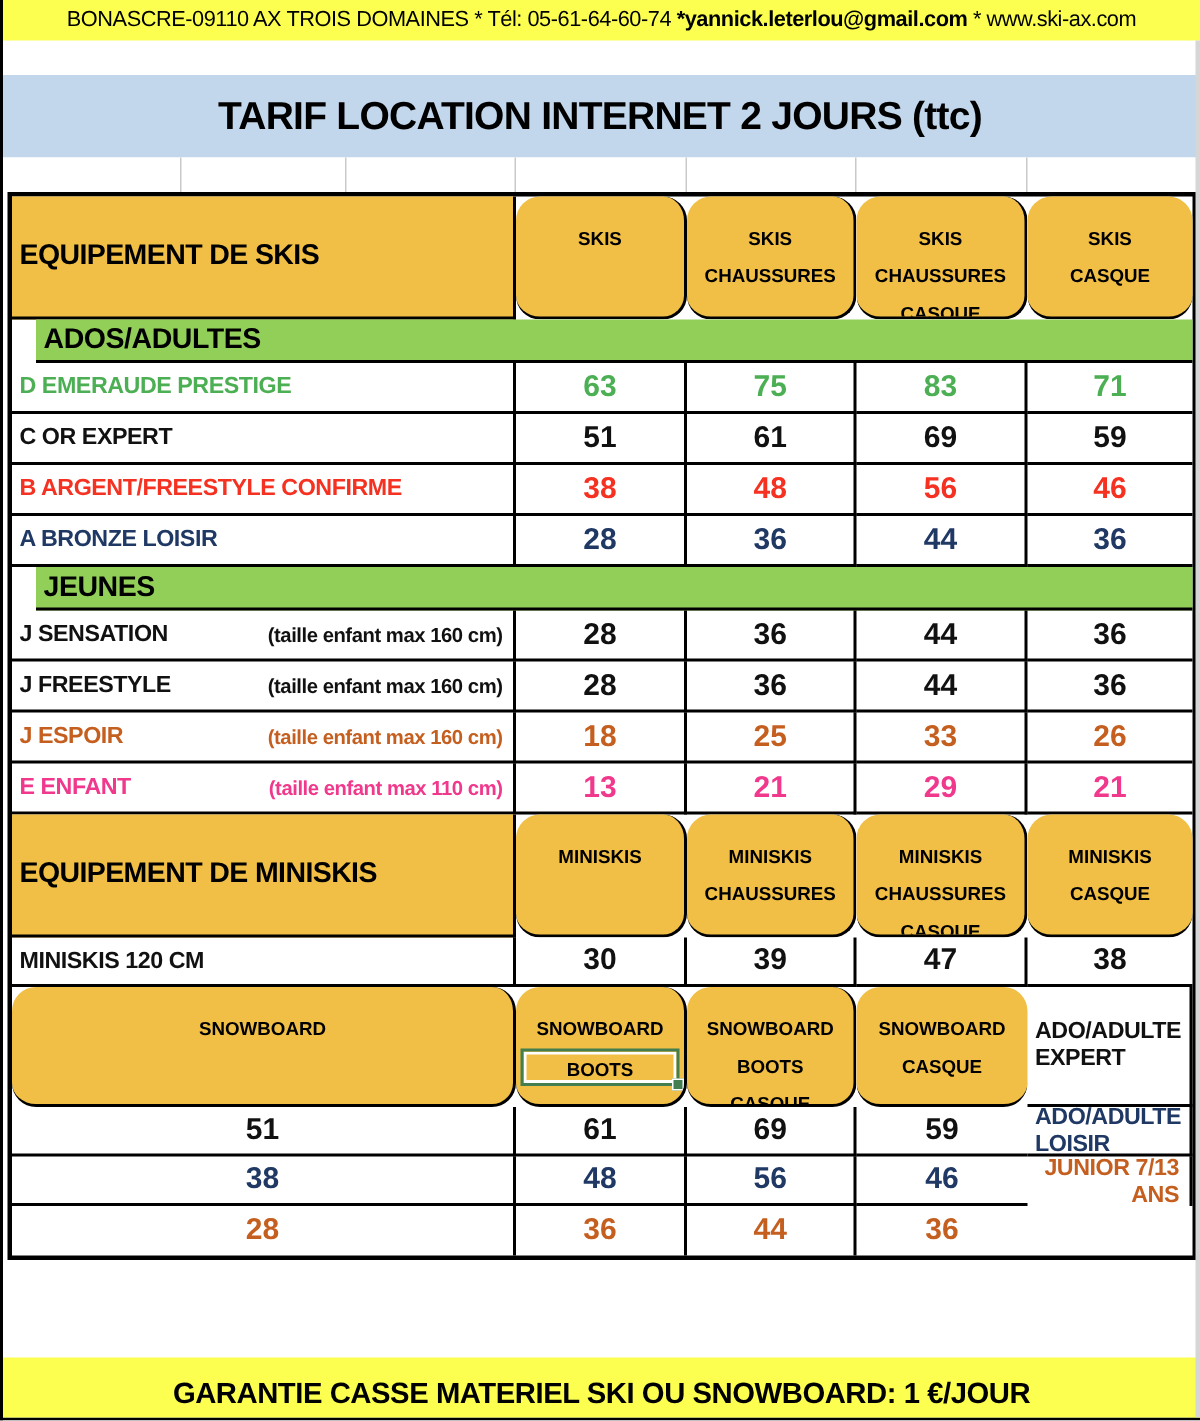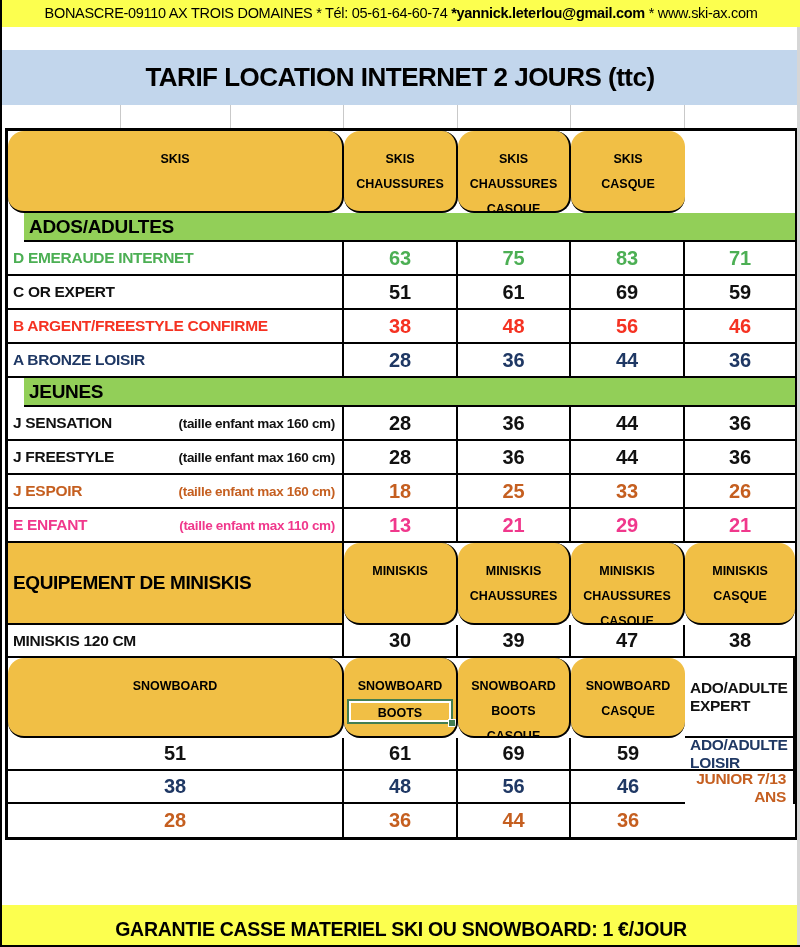--- a/index.html
+++ b/index.html
@@ -99,41 +99,42 @@
     <div class="v" style="left:118px"></div>
     <div class="v" style="left:228px"></div>
     <div class="v" style="left:341px"></div>
     <div class="v" style="left:455px"></div>
     <div class="v" style="left:568px"></div>
     <div class="v" style="left:682px"></div>
   </div>
 
   <div class="tbl">
 
+    <div class="cell hdr hdr-title">EQUIPEMENT DE SKIS</div>
     <div class="cell hdr hdr-col">
         <span>SKIS</span>
       </div>
     <div class="cell hdr hdr-col">
         <span>SKIS</span>
         <span>CHAUSSURES</span>
       </div>
     <div class="cell hdr hdr-col">
         <span>SKIS</span>
         <span>CHAUSSURES</span>
         <span>CASQUE</span>
       </div>
     <div class="cell hdr hdr-col lastcol">
         <span>SKIS</span>
         <span>CASQUE</span>
       </div>
 
     <div class="band">ADOS/ADULTES</div>
 
     <div class="cell label c-green">
-        <span>D EMERAUDE INTERNET</span>
+        <span>D EMERAUDE PRESTIGE</span>
         <span class="note"></span>
       </div>
     <div class="cell val c-green">63</div>
     <div class="cell val c-green">75</div>
     <div class="cell val c-green">83</div>
     <div class="cell val c-green lastcol">71</div>
 
     <div class="cell label c-black">
         <span>C OR EXPERT</span>
         <span class="note"></span>

